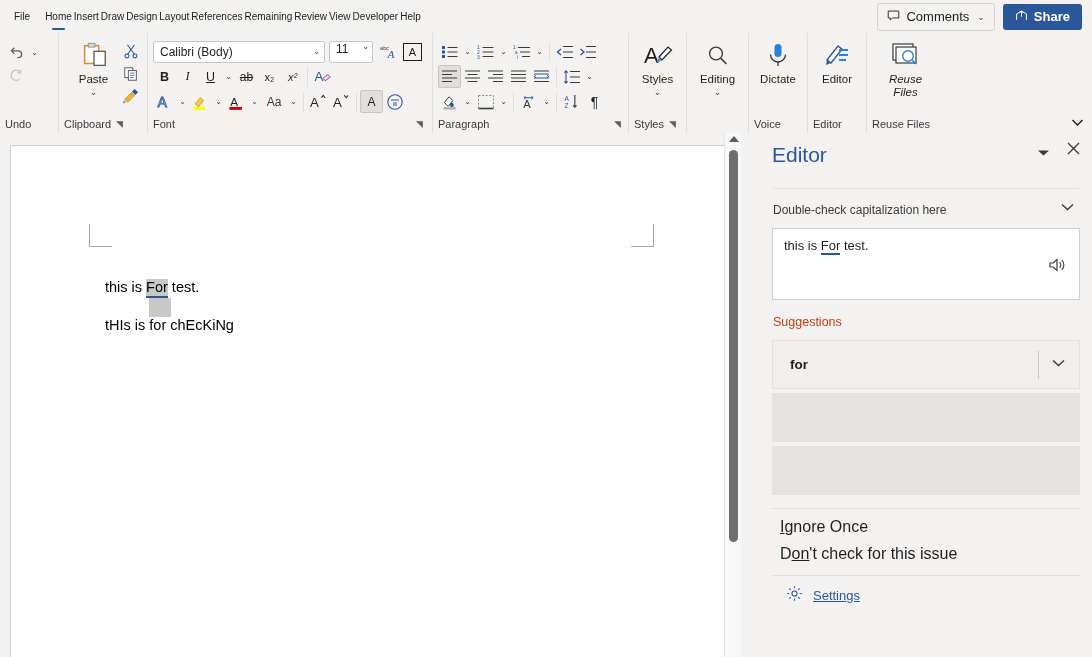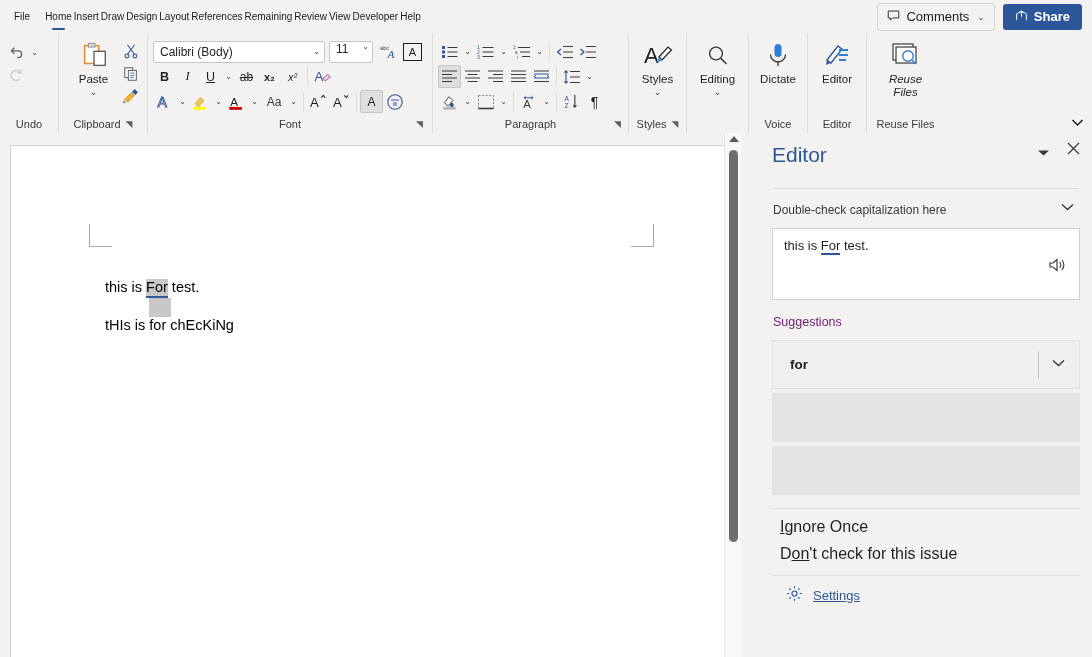--- a/index.html
+++ b/index.html
@@ -59,21 +59,21 @@
     display: flex; flex-direction: column;
     justify-content: flex-start;
     padding: 4px 5px 0 5px;
     height: 100px; box-sizing: border-box;
   }
   .rgroup + .rgroup { border-left: 1px solid #e1dfdd; }
   .rgroup-body { flex: 1 1 auto; display: flex; align-items: flex-start; }
   .rgroup-label {
     height: 18px; line-height: 16px;
     font-size: 11px; color: #3b3a39; text-align: center;
-    display: flex; align-items: center; justify-content: center; gap: 5px;
+    display: flex; align-items: center; justify-content: flex-start; gap: 5px;
     white-space: nowrap;
   }
   .dlg-launcher { font-size: 9px; color: #605e5c; }
 
   
   .bigbtn {
     display: flex; flex-direction: column; align-items: center;
     justify-content: flex-start;
     width: 56px; padding-top: 2px;
     font-size: 11.5px; color: #201f1e; text-align: center; line-height: 13px;
@@ -220,21 +220,21 @@
     margin: 11px 12px 0 12px; height: 72px;
     background: #ffffff; border: 1px solid #d2d0ce; box-sizing: border-box;
   }
   .ctx-text {
     position: absolute; left: 11px; top: 9px;
     font-size: 13px; color: #201f1e;
   }
   .ctx-err { border-bottom: 2px double #2b579a; }
   .speaker { position: absolute; right: 13px; top: 28px; font-size: 15px; color: #3b3a39; }
 
-  .sug-label { font-size: 12.5px; color: #701a75; padding: 15px 0 0 13px; }
+  .sug-label { font-size: 12.5px; color: #c2410c; padding: 15px 0 0 13px; }
   .sug-item {
     position: relative;
     margin: 11px 12px 0 12px; height: 49px;
     background: #f0efee; border: 1px solid #e3e1df; box-sizing: border-box;
     display: flex; align-items: center;
   }
   .sug-text { padding-left: 17px; font-size: 13.5px; color: #201f1e; font-weight: bold; }
   .sug-sep { position: absolute; right: 40px; top: 10px; width: 1px; height: 28px; background: #c8c6c4; }
   .sug-chev { position: absolute; right: 14px; top: 16px; font-size: 11px; color: #3b3a39; }
   .sug-blank {
@@ -418,21 +418,21 @@
           <div class="sbtn" style="font-family:'Liberation Serif',serif;font-style:italic;">
             <span>I</span>
           </div>
           <div class="sbtn" style="text-decoration:underline;">
             <span>U</span>
           </div>
           <div class="chevmini">⌄</div>
           <div class="sbtn" style="text-decoration:line-through;font-size:12px;">
             <span>ab</span>
           </div>
-          <div class="sbtn" style="font-size:11px;font-weight:bold;">
+          <div class="sbtn" style="font-size:11px;">
             <span>x₂</span>
           </div>
           <div class="sbtn" style="font-size:11px;font-style:italic;">
             <span>x²</span>
           </div>
           <div class="vdiv"></div>
           <div class="sbtn">
             <svg width="18" height="17" viewBox="0 0 18 18">
                 <text x="0" y="14" font-size="14" fill="#2b579a" font-family="Liberation Sans">A</text>
                 <path d="M9 11l5-4 2.5 2.5-5 4z" fill="none" stroke="#c060c0" stroke-width="1.1"></path>

